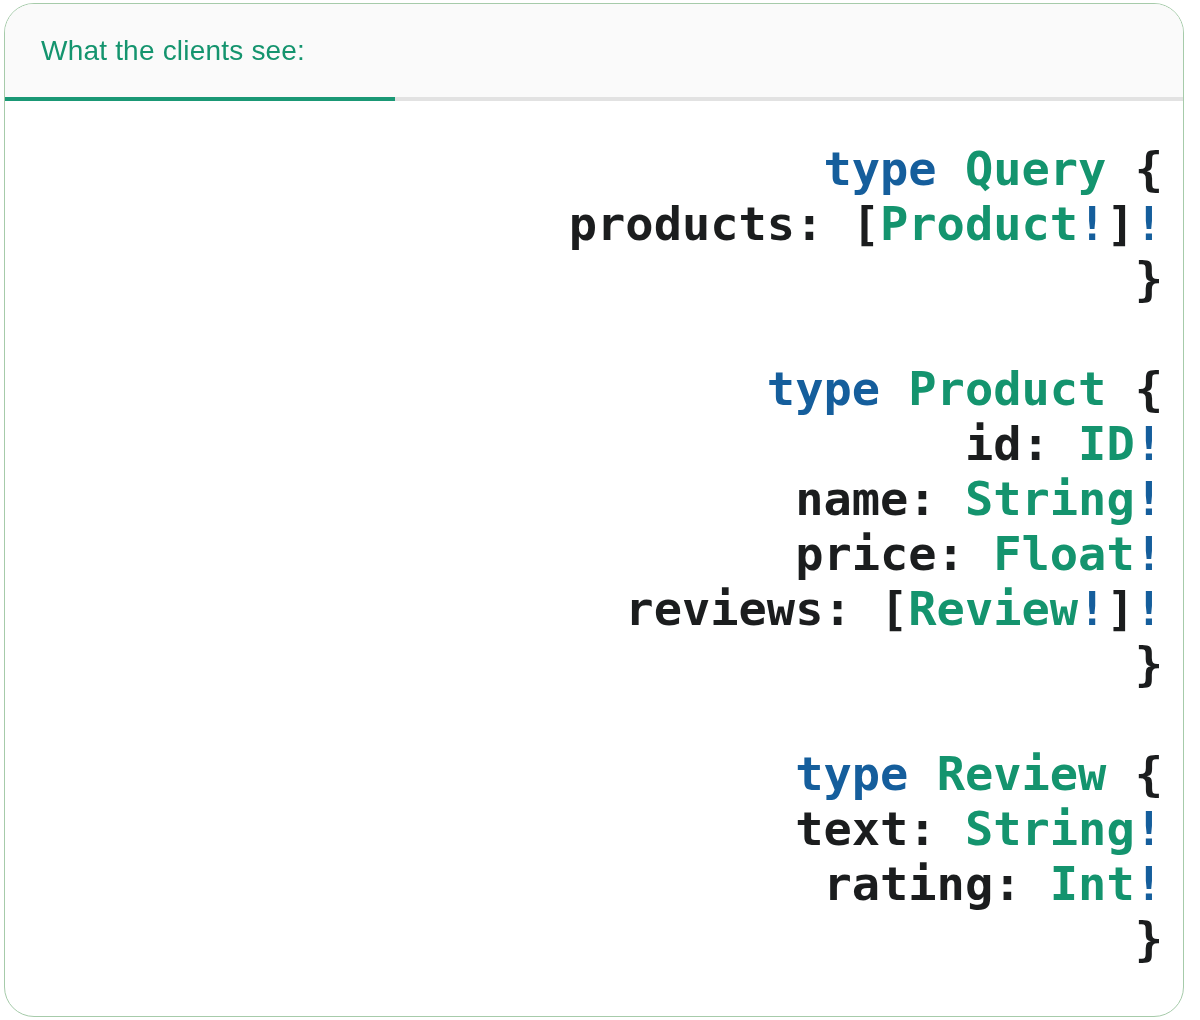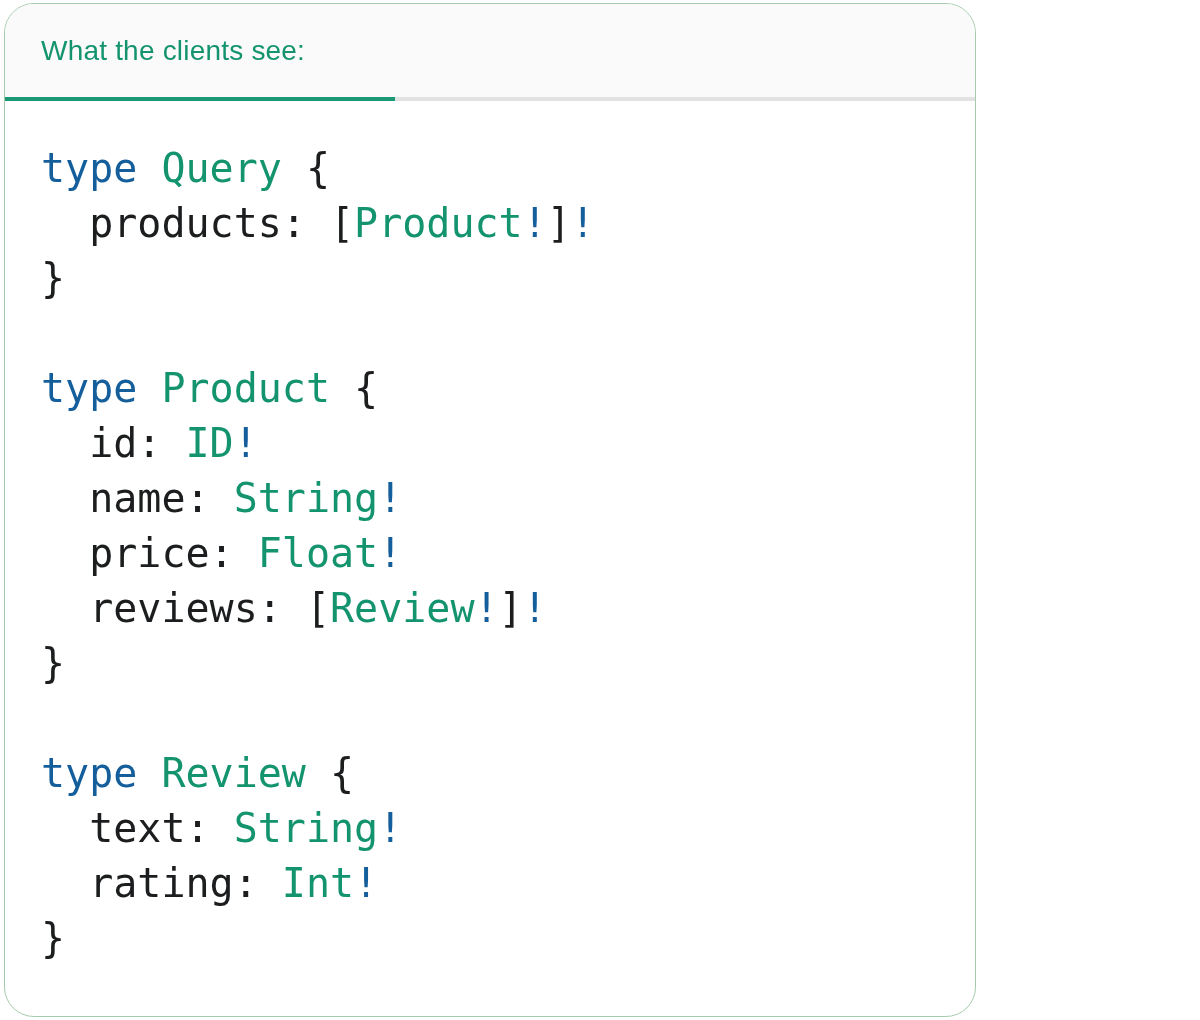--- a/index.html
+++ b/index.html
@@ -17,26 +17,27 @@
     width: 1200px;
     height: 1020px;
     background: #FFFFFF;
     font-family: "Liberation Sans", sans-serif;
     overflow: hidden;
   }
   .card {
     position: absolute;
     left: 4px;
     top: 3px;
-    width: 972px;
+    width: 1180px;
     height: 1014px;
     background: var(--card-bg);
     border: 1px solid var(--card-border);
     border-radius: 30px;
     overflow: hidden;
+    text-align: right;
   }
   .tabbar {
     display: flex;
     align-items: stretch;
     height: 97px;
     background: var(--header-bg);
   }
   .tab {
     width: 390px;
     display: flex;
@@ -52,24 +53,25 @@
     color: var(--teal);
     font-family: "Liberation Sans", sans-serif;
   }
   .tabbar-fill {
     flex: 1;
     border-bottom: 4px solid var(--separator);
   }
   .code {
     padding: 40px 20px 0 36px;
     font-family: "DejaVu Sans Mono", "Liberation Mono", monospace;
-    font-size: 40px;
+    font-size: 47px;
     line-height: 55px;
     white-space: pre;
     color: var(--dark);
+    font-weight: bold;
   }
   .code-line { min-height: 55px; }
   .tok-keyword  { color: var(--blue); }
   .tok-typename { color: var(--teal); }
   .tok-bang     { color: var(--blue); }
   .tok-plain    { color: var(--dark); }
 </style>
 </head>
 <body>
 

